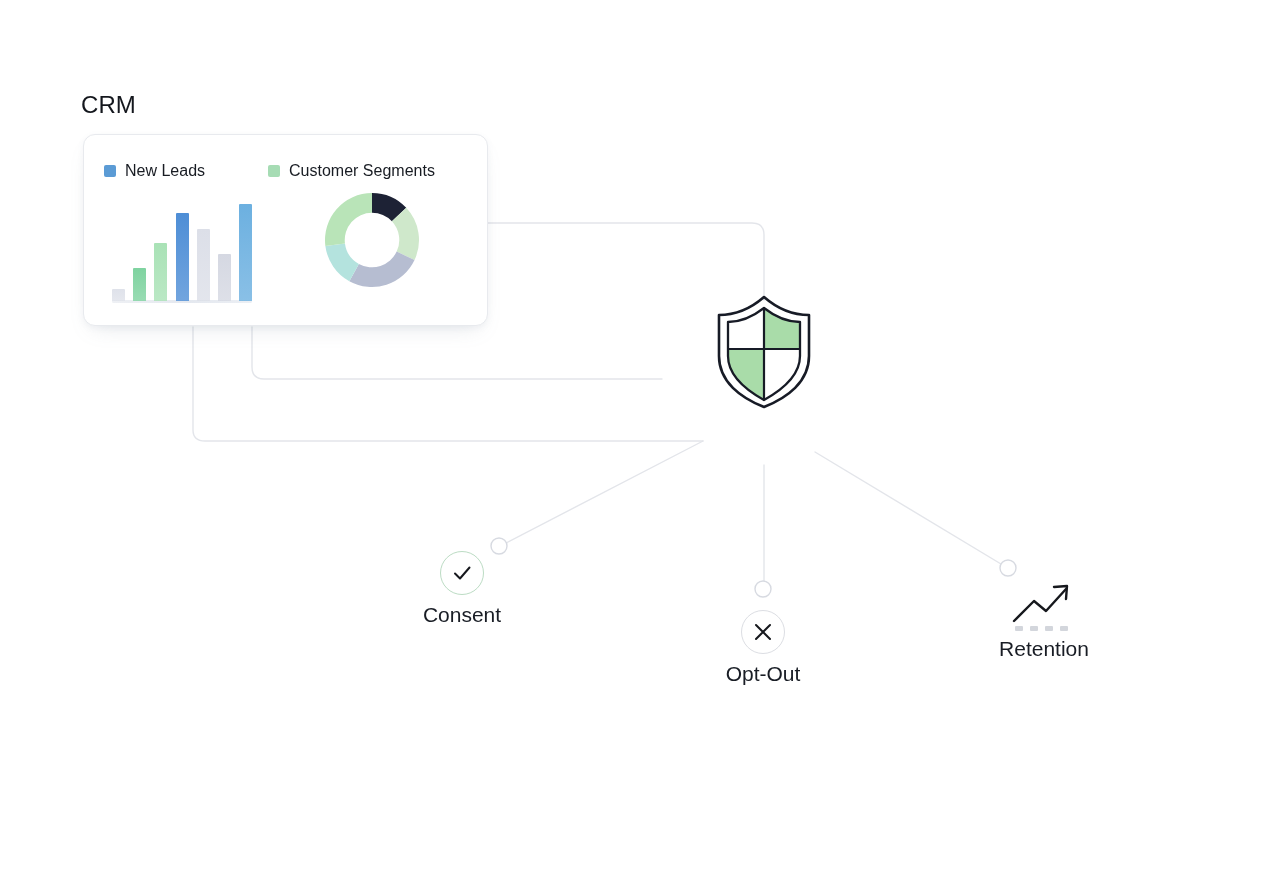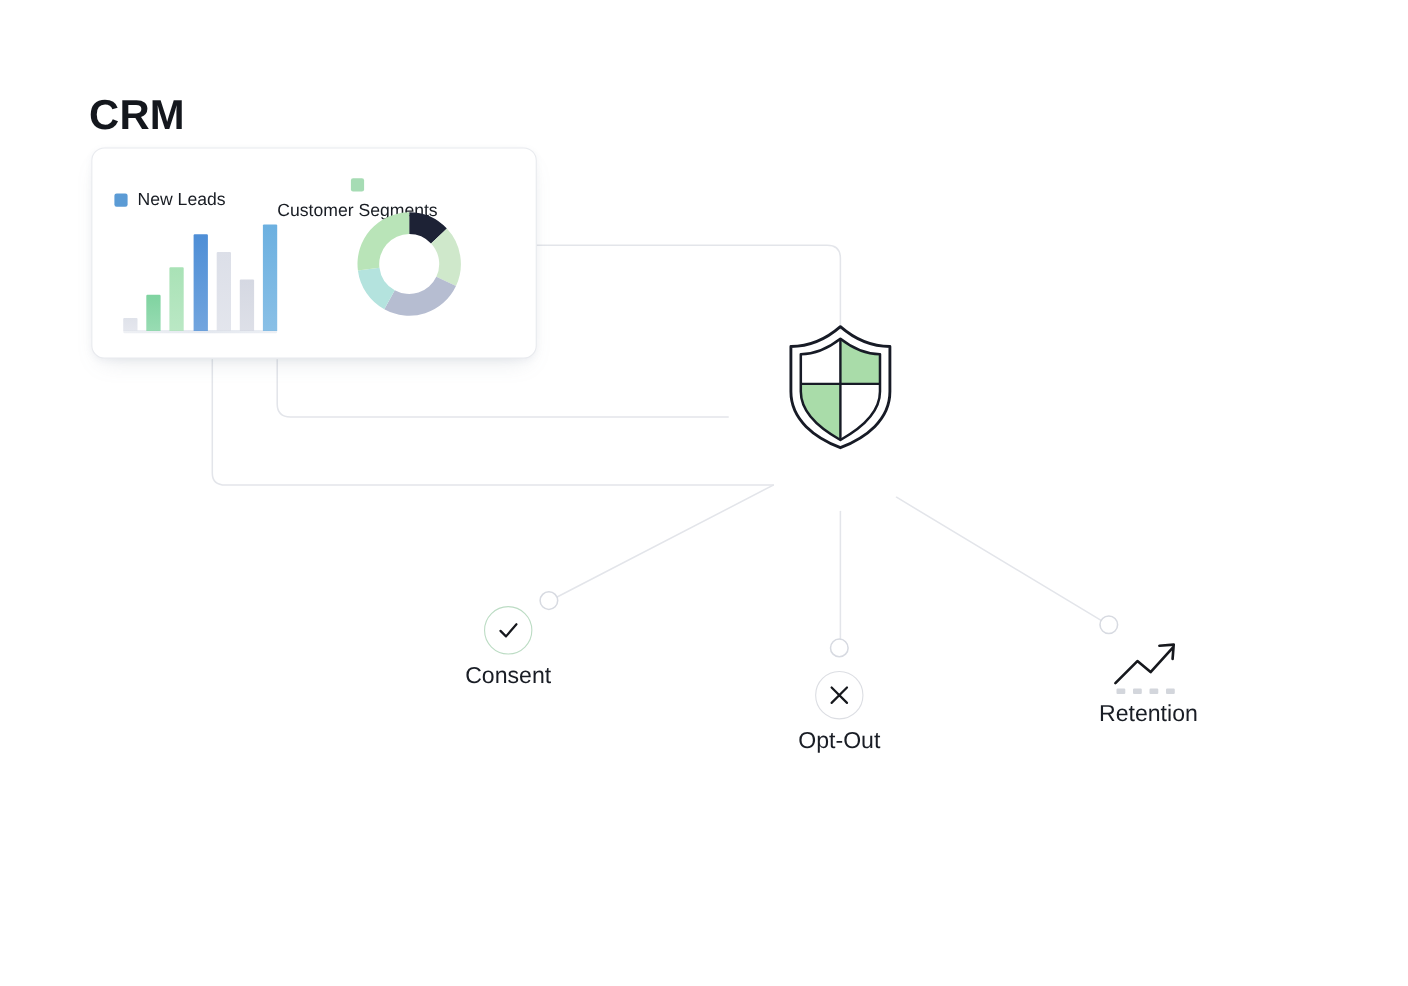--- a/index.html
+++ b/index.html
@@ -33,25 +33,25 @@
     width: 1280px;
     height: 896px;
     pointer-events: none;
   }
 
   
   #page-title {
     position: absolute;
     left: 81px;
     top: 87px;
-    font-size: 38px;
+    font-size: 24px;
     line-height: 36px;
     letter-spacing: 0.1px;
     color: #14171d;
-    font-weight: 700;
+    font-weight: 400;
     white-space: nowrap;
   }
 
   
   #crm-card {
     position: absolute;
     left: 83px;
     top: 134px;
     width: 405px;
     height: 192px;
@@ -69,21 +69,21 @@
     top: 27px;
     display: flex;
     align-items: center;
     gap: 0;
   }
   .legend-item {
     display: flex;
     align-items: center;
     gap: 9px;
   }
-  .legend-item + .legend-item { margin-left: 47px; flex-direction: column; }
+  .legend-item + .legend-item { margin-left: 63px; }
   .legend-swatch {
     width: 12px;
     height: 12px;
     border-radius: 2px;
     flex: none;
   }
   .legend-label {
     font-size: 16px;
     line-height: 18px;
     color: #181c23;

